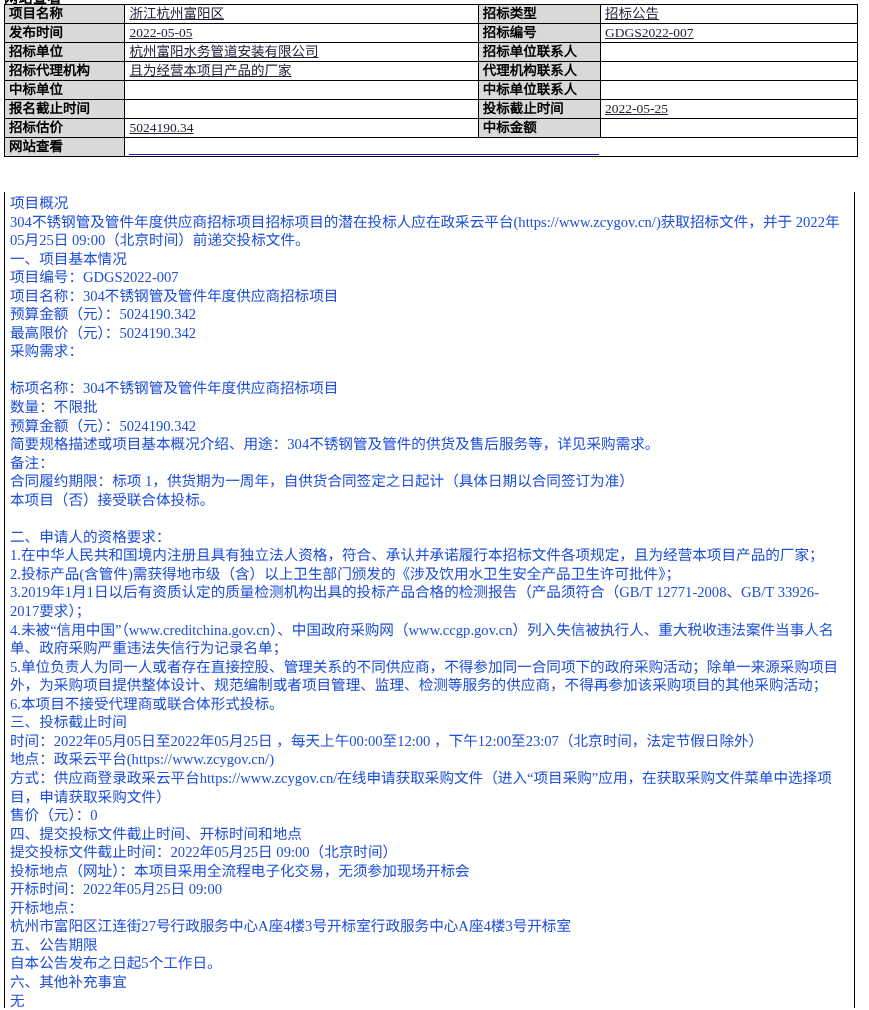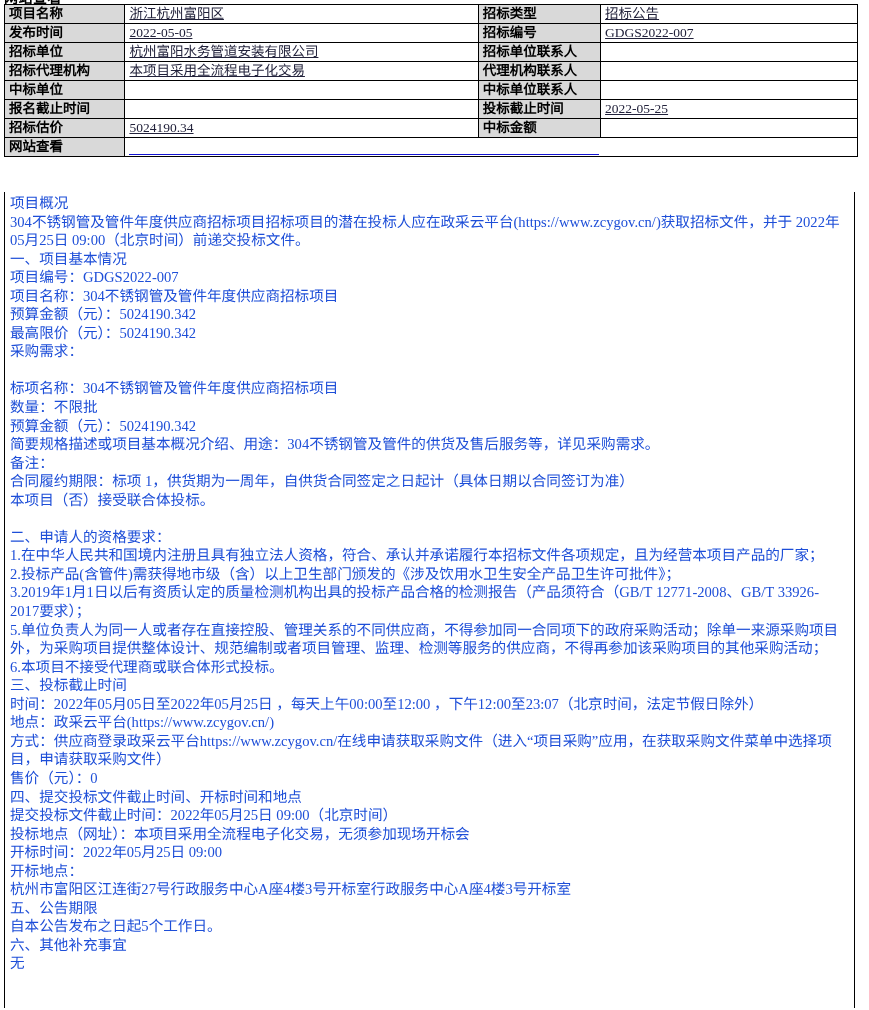--- a/index.html
+++ b/index.html
@@ -150,21 +150,21 @@
 
       <tr>
         <td class="lbl">招标单位</td>
         <td class="val">杭州富阳水务管道安装有限公司</td>
         <td class="lbl">招标单位联系人</td>
         <td class="val"></td>
       </tr>
 
       <tr>
         <td class="lbl">招标代理机构</td>
-        <td class="val">本项目采用全流程电子化交易</td>
+        <td class="val">且为经营本项目产品的厂家</td>
         <td class="lbl">代理机构联系人</td>
         <td class="val"></td>
       </tr>
 
       <tr>
         <td class="lbl">中标单位</td>
         <td class="val"></td>
         <td class="lbl">中标单位联系人</td>
         <td class="val"></td>
       </tr>
@@ -208,20 +208,21 @@
         <p>预算金额（元）：5024190.342</p>
         <p>简要规格描述或项目基本概况介绍、用途：304不锈钢管及管件的供货及售后服务等，详见采购需求。</p>
         <p>备注：</p>
         <p>合同履约期限：标项 1，供货期为一周年，自供货合同签定之日起计（具体日期以合同签订为准）</p>
         <p>本项目（否）接受联合体投标。</p>
         <p class="blank">&nbsp;</p>
         <p>二、申请人的资格要求：</p>
         <p>1.在中华人民共和国境内注册且具有独立法人资格，符合、承认并承诺履行本招标文件各项规定，且为经营本项目产品的厂家；</p>
         <p>2.投标产品(含管件)需获得地市级（含）以上卫生部门颁发的《涉及饮用水卫生安全产品卫生许可批件》；</p>
         <p>3.2019年1月1日以后有资质认定的质量检测机构出具的投标产品合格的检测报告（产品须符合（GB/T 12771-2008、GB/T 33926-2017要求）；</p>
+        <p>4.未被“信用中国”（www.creditchina.gov.cn）、中国政府采购网（www.ccgp.gov.cn）列入失信被执行人、重大税收违法案件当事人名单、政府采购严重违法失信行为记录名单；</p>
         <p>5.单位负责人为同一人或者存在直接控股、管理关系的不同供应商，不得参加同一合同项下的政府采购活动；除单一来源采购项目外，为采购项目提供整体设计、规范编制或者项目管理、监理、检测等服务的供应商，不得再参加该采购项目的其他采购活动；</p>
         <p>6.本项目不接受代理商或联合体形式投标。</p>
         <p>三、投标截止时间</p>
         <p>时间：2022年05月05日至2022年05月25日 ，每天上午00:00至12:00 ，下午12:00至23:07（北京时间，法定节假日除外）</p>
         <p>地点：政采云平台(https://www.zcygov.cn/)</p>
         <p>方式：供应商登录政采云平台https://www.zcygov.cn/在线申请获取采购文件（进入“项目采购”应用，在获取采购文件菜单中选择项目，申请获取采购文件）</p>
         <p>售价（元）：0</p>
         <p>四、提交投标文件截止时间、开标时间和地点</p>
         <p>提交投标文件截止时间：2022年05月25日 09:00（北京时间）</p>
         <p>投标地点（网址）：本项目采用全流程电子化交易，无须参加现场开标会</p>

